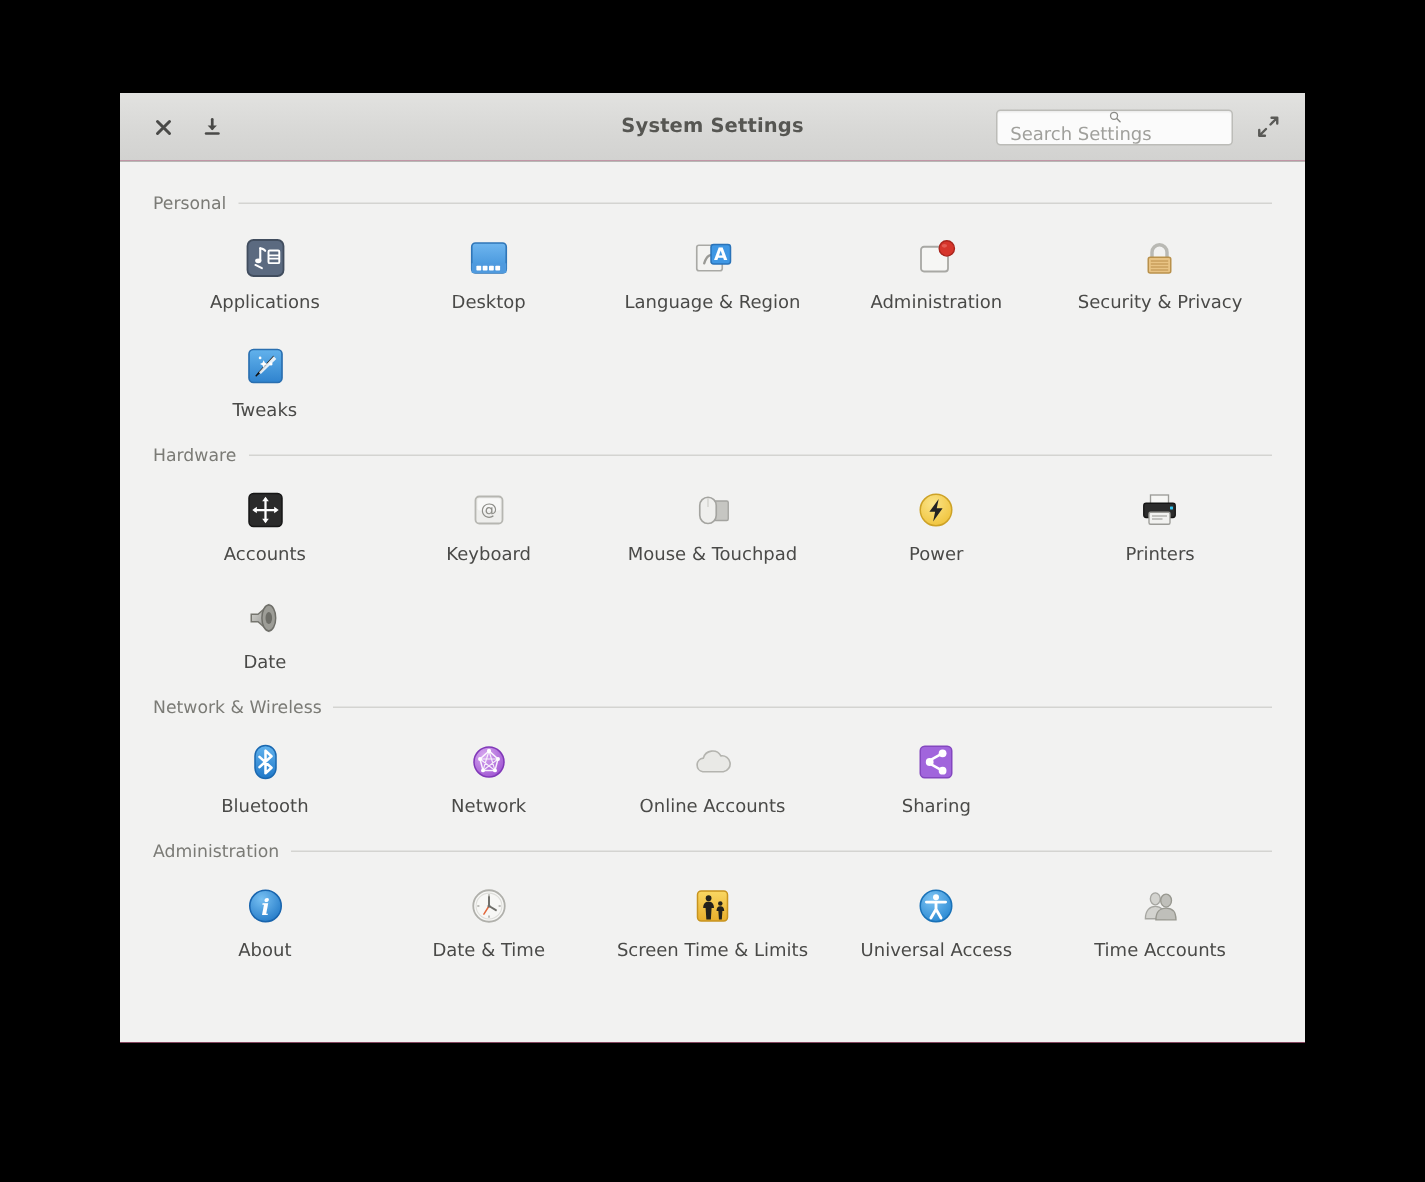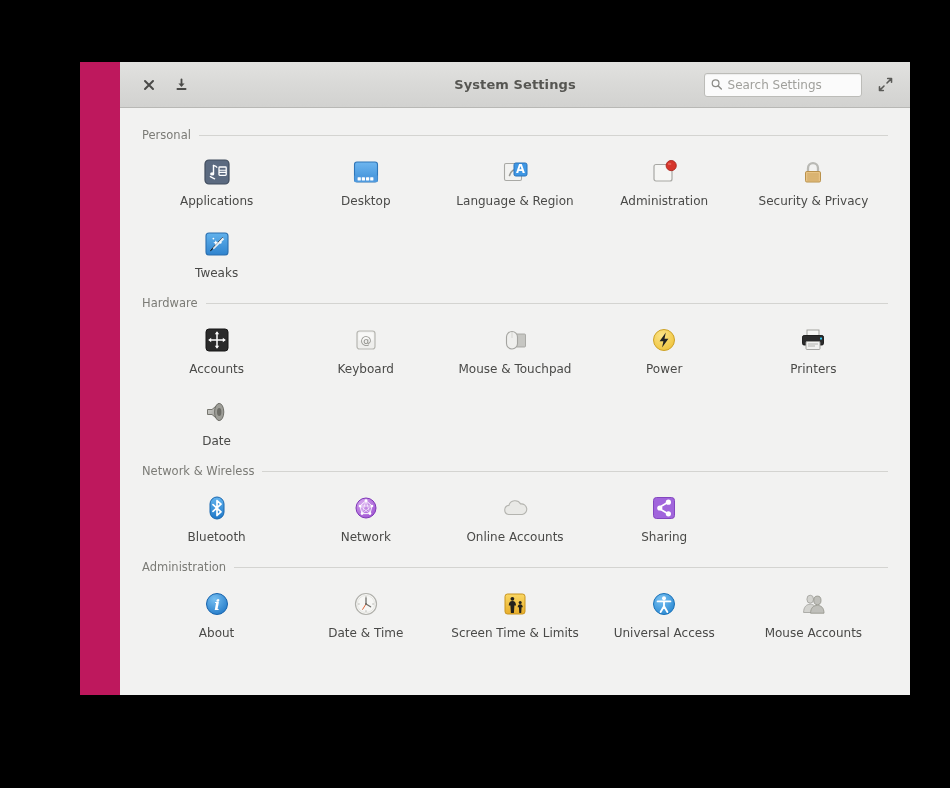--- a/index.html
+++ b/index.html
@@ -19,21 +19,20 @@
     position: absolute;
     left: 80px;
     top: 62px;
     width: 790px;
     height: 633px;
     background: #be185d;
     box-shadow: 0 0 0 1px rgba(0,0,0,0.35);
     overflow: hidden;
     display: flex;
     flex-direction: column;
-    padding-left: 40px;
   }
 
   
   #titlebar {
     position: relative;
     height: 46px;
     flex: 0 0 46px;
     background: linear-gradient(to bottom, #e2e2e0 0%, #d9d9d7 50%, #d2d2d0 100%);
     border-bottom: 1px solid #b8b8b5;
     display: flex;
@@ -78,20 +77,21 @@
     width: 158px;
     height: 24px;
     background: #fbfbfb;
     border: 1px solid #bcbcb8;
     border-radius: 3px;
     display: flex;
     align-items: center;
     padding: 0 6px;
     box-sizing: border-box;
     box-shadow: inset 0 1px 1px rgba(0,0,0,0.06);
+    flex-direction: column;
   }
   #search-input {
     border: none;
     outline: none;
     background: transparent;
     font-family: "DejaVu Sans", sans-serif;
     font-size: 12px;
     color: #3b3b39;
     width: 100%;
     margin-left: 5px;
@@ -550,20 +550,20 @@
 
         <div class="tile">
           <div class="tile-icon">
             <svg width="30" height="30" viewBox="0 0 30 30">
               <ellipse cx="12.2" cy="10.2" rx="3.3" ry="4" fill="#d3d3cf" stroke="#a6a6a1" stroke-width="0.9"></ellipse>
               <path d="M5.6 23.5 C5.6 17.9 8.6 15.2 12.2 15.2 C15.8 15.2 18.8 17.9 18.8 23.5 Z" fill="#d3d3cf" stroke="#a6a6a1" stroke-width="0.9"></path>
               <ellipse cx="19.4" cy="11.4" rx="3.6" ry="4.3" fill="#bfbfba" stroke="#97978f" stroke-width="0.9"></ellipse>
               <path d="M12.6 24.2 C12.6 18.6 15.8 16.4 19.4 16.4 C23 16.4 26 18.6 26 24.2 Z" fill="#bfbfba" stroke="#97978f" stroke-width="0.9"></path>
             </svg>
           </div>
-          <div class="tile-label">Mouse Accounts</div>
+          <div class="tile-label">Time Accounts</div>
         </div>
 
       </div>
     </div>
 
   </div>
 </div>
 
 </body></html>

